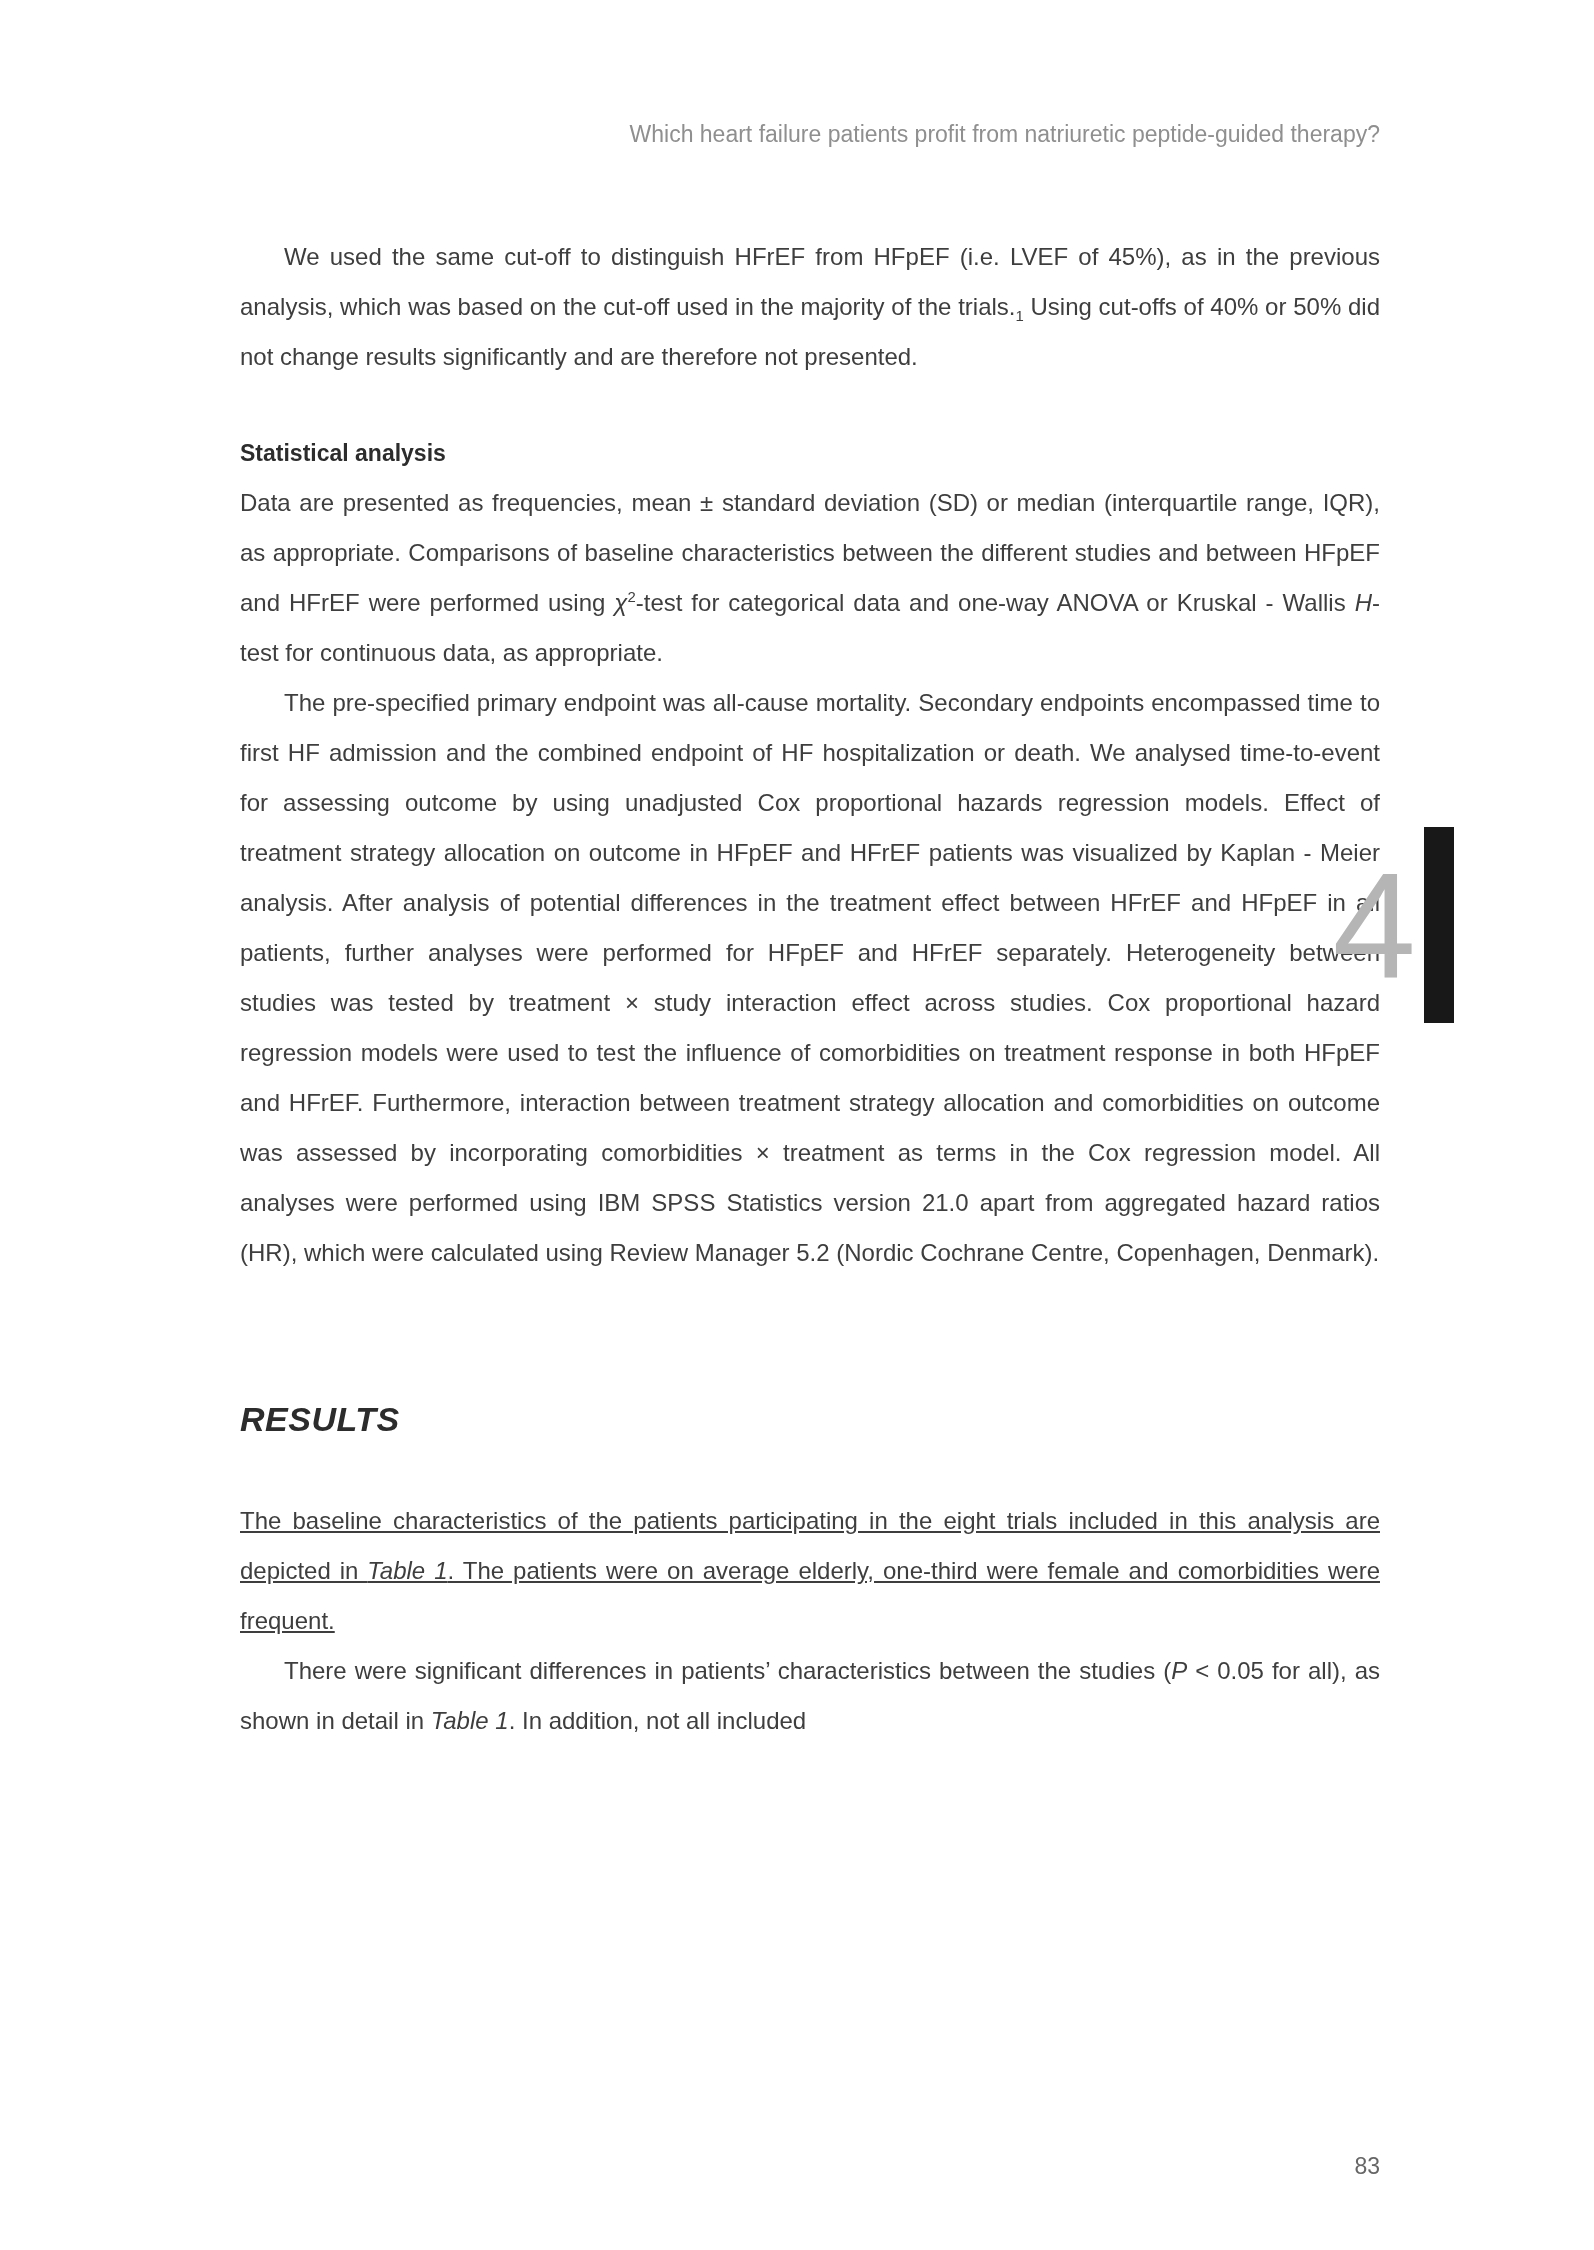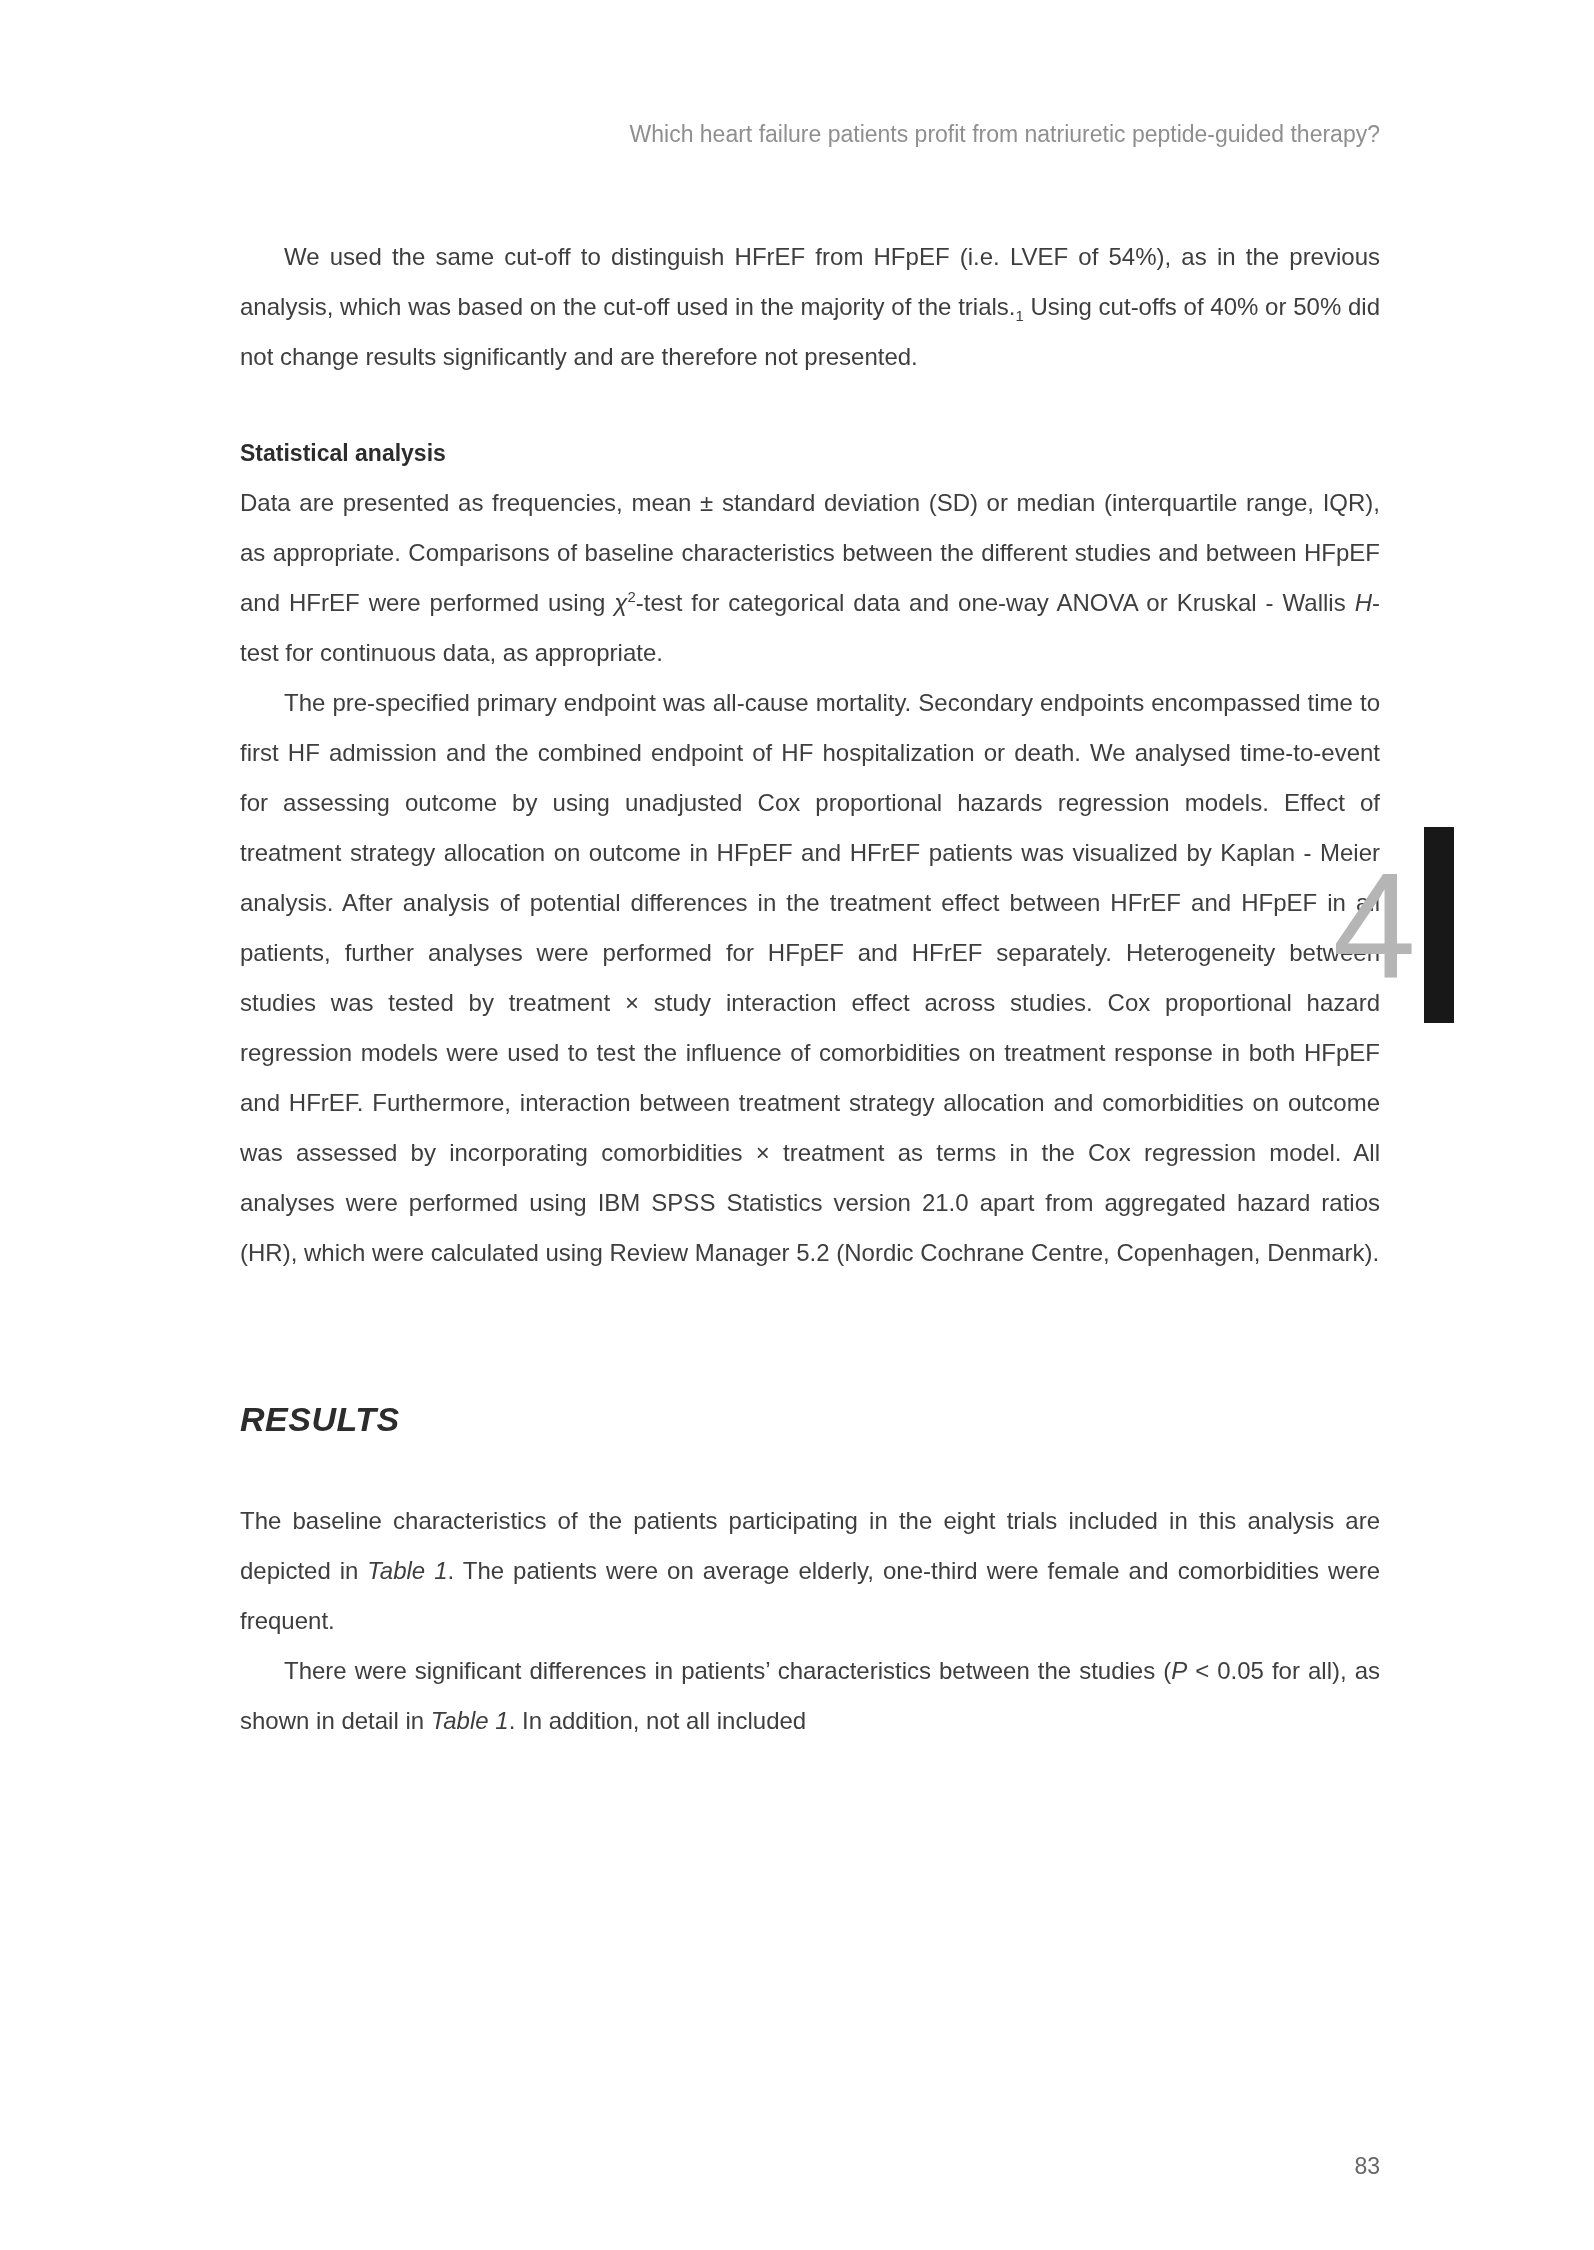--- a/index.html
+++ b/index.html
@@ -43,21 +43,21 @@
   }
   .results-heading {
     margin-top: 118px;
     font-size: 34px;
     line-height: 46px;
     font-weight: bold;
     color: #2c2c2c;
     letter-spacing: 0.5px;
     font-style: italic;
   }
-  .after-results { margin-top: 54px; }
+  .after-results { margin-top: 54px; text-decoration: underline; }
   .it { font-style: italic; }
   sup { font-size: 0.62em; vertical-align: super; line-height: 0; }
   sub { font-size: 0.62em; vertical-align: sub; line-height: 0; }
   .page-number {
     position: absolute;
     right: 0;
     bottom: 70px;
     font-size: 23px;
     color: #666666;
     text-align: right;
@@ -84,21 +84,21 @@
 </style>
 </head>
 <body>
 
 <div class="page">
 
   <div class="text-column">
 
     <div class="running-header">Which heart failure patients profit from natriuretic peptide-guided therapy?</div>
 
-    <p class="body-para indent para-first"><span>We used the same cut-off to distinguish HFrEF from HFpEF (i.e. LVEF of 54%), as in the previous analysis, which was based on the cut-off used in the majority of the trials.</span><sub>1</sub><span> Using cut-offs of 40% or 50% did not change results significantly and are therefore not presented.</span></p>
+    <p class="body-para indent para-first"><span>We used the same cut-off to distinguish HFrEF from HFpEF (i.e. LVEF of 45%), as in the previous analysis, which was based on the cut-off used in the majority of the trials.</span><sub>1</sub><span> Using cut-offs of 40% or 50% did not change results significantly and are therefore not presented.</span></p>
 
     <h3 class="subheading">Statistical analysis</h3>
 
     <p class="body-para"><span>Data are presented as frequencies, mean ± standard deviation (SD) or median (interquartile range, IQR), as appropriate. Comparisons of baseline characteristics between the different studies and between HFpEF and HFrEF were performed using </span><span class="it">χ</span><sup>2</sup><span>-test for categorical data and one-way ANOVA or Kruskal - Wallis </span><span class="it">H</span><span>-test for continuous data, as appropriate.</span></p>
 
     <p class="body-para indent"><span>The pre-specified primary endpoint was all-cause mortality. Secondary endpoints encompassed time to first HF admission and the combined endpoint of HF hospitalization or death. We analysed time-to-event for assessing outcome by using unadjusted Cox proportional hazards regression models. Effect of treatment strategy allocation on outcome in HFpEF and HFrEF patients was visualized by Kaplan - Meier analysis. After analysis of potential differences in the treatment effect between HFrEF and HFpEF in all patients, further analyses were performed for HFpEF and HFrEF separately. Heterogeneity between studies was tested by treatment × study interaction effect across studies. Cox proportional hazard regression models were used to test the influence of comorbidities on treatment response in both HFpEF and HFrEF. Furthermore, interaction between treatment strategy allocation and comorbidities on outcome was assessed by incorporating comorbidities × treatment as terms in the Cox regression model. All analyses were performed using IBM SPSS Statistics version 21.0 apart from aggregated hazard ratios (HR), which were calculated using Review Manager 5.2 (Nordic Cochrane Centre, Copenhagen, Denmark).</span></p>
 
     <h2 class="results-heading">RESULTS</h2>
 
     <p class="body-para after-results"><span>The baseline characteristics of the patients participating in the eight trials included in this analysis are depicted in </span><span class="it">Table 1</span><span>. The patients were on average elderly, one-third were female and comorbidities were frequent.</span></p>

